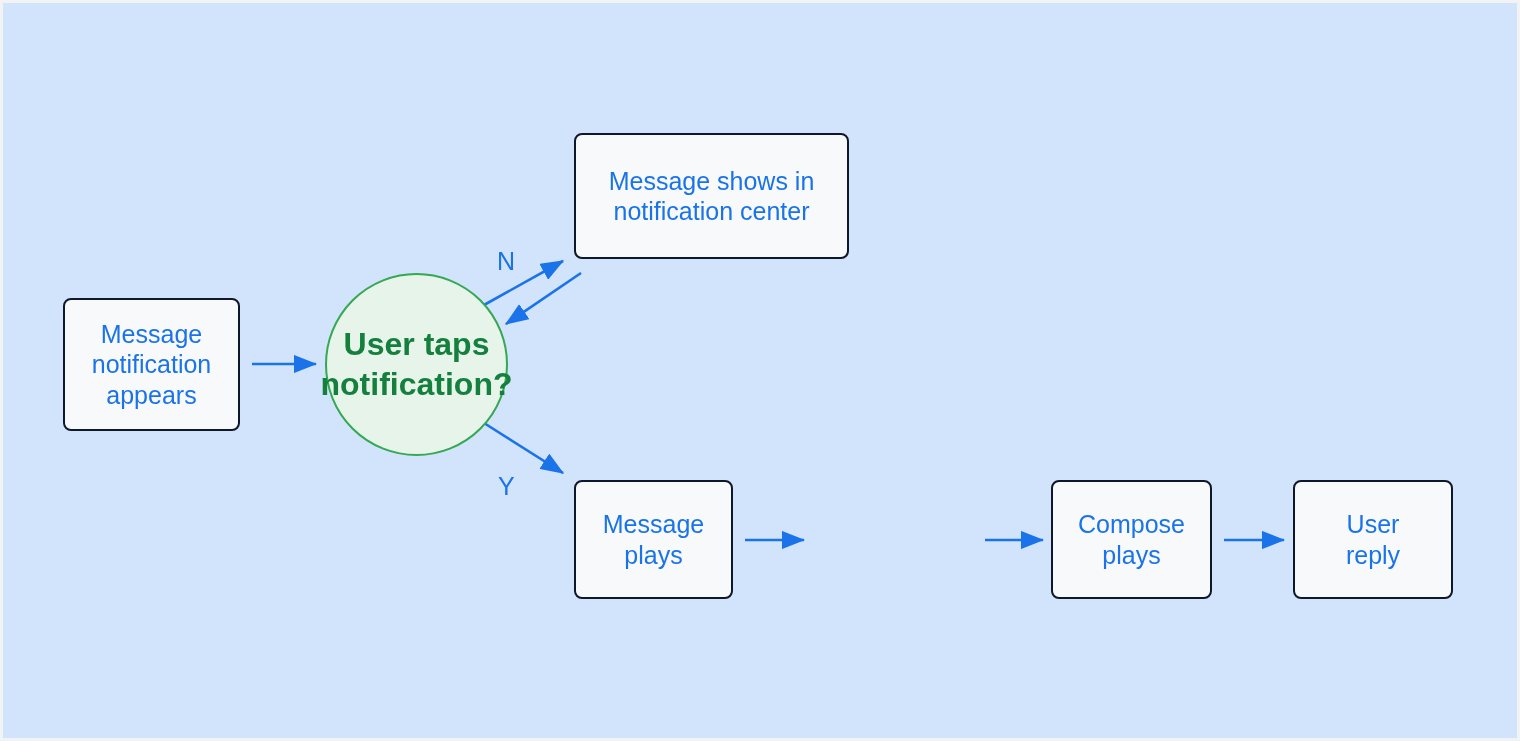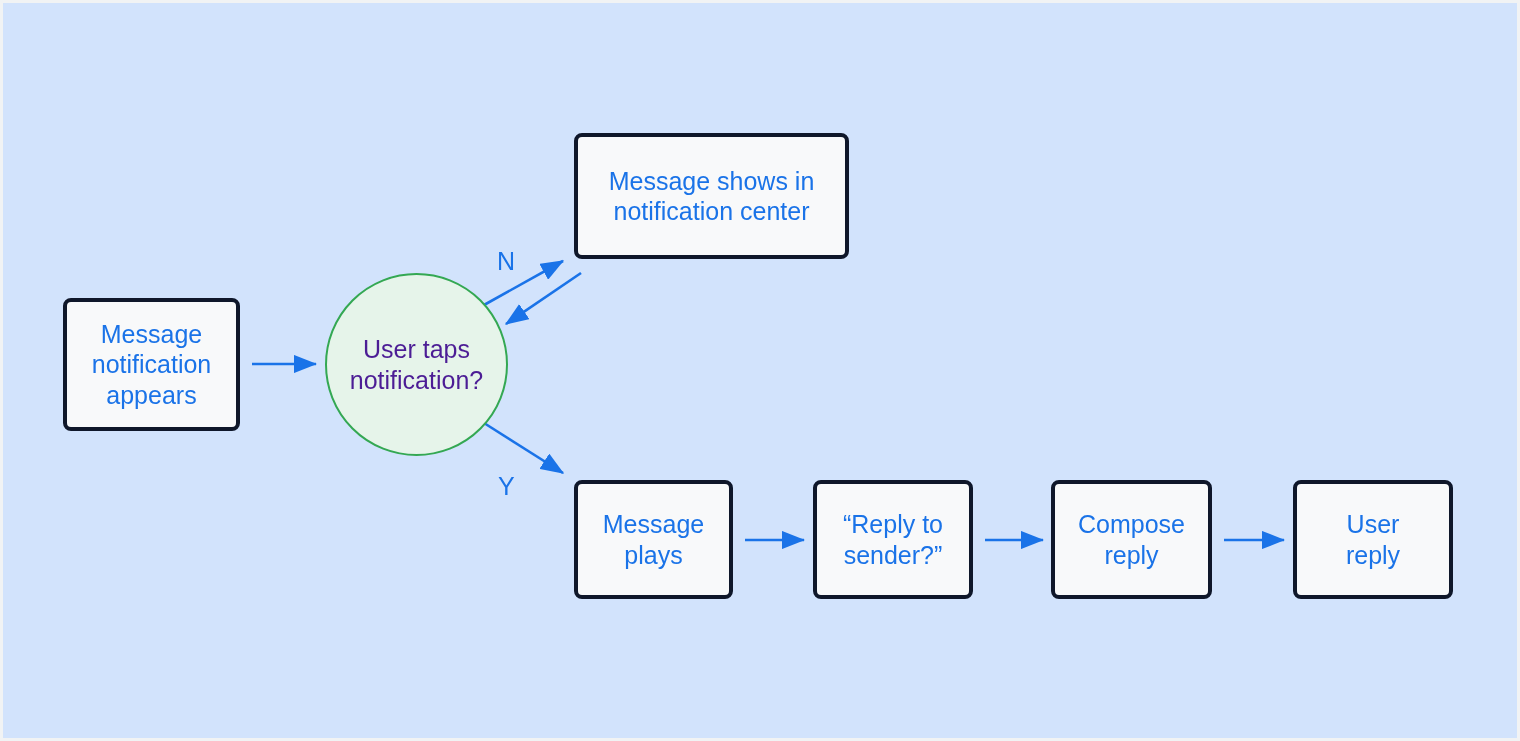--- a/index.html
+++ b/index.html
@@ -29,31 +29,32 @@
     position: absolute;
     box-sizing: border-box;
     display: flex;
     align-items: center;
     justify-content: center;
     text-align: center;
     line-height: 1.22;
   }
   .node-box {
     background: #f8f9fa;
-    border: 4px solid #0f172a;
+    border: 2px solid #0f172a;
     border-radius: 8px;
     color: #1a73e8;
     font-size: 25px;
   }
   .node-circle {
     background: #e6f4ea;
     border: 2px solid #34a853;
     border-radius: 50%;
-    color: #4c1d95;
-    font-size: 25px;
+    color: #15803d;
+    font-size: 32px;
+    font-weight: bold;
   }
   .node-label {
     white-space: pre-line;
     padding: 0 10px;
   }
   .edge-label {
     position: absolute;
     color: #1a73e8;
     font-size: 25px;
     line-height: 1;
@@ -115,28 +116,24 @@
   <div class="node node-box" style="left:571px; top:130px; width:275px; height:126px;">
     <span class="node-label">Message shows in
 notification center</span>
   </div>
 
   <div class="node node-box" style="left:571px; top:477px; width:159px; height:119px;">
     <span class="node-label">Message
 plays</span>
   </div>
 
-  <div class="node node-box" style="left:810px; top:477px; width:160px; height:119px;">
-    <span class="node-label">“Reply to
-sender?”</span>
-  </div>
 
   <div class="node node-box" style="left:1048px; top:477px; width:161px; height:119px;">
     <span class="node-label">Compose
-reply</span>
+plays</span>
   </div>
 
   <div class="node node-box" style="left:1290px; top:477px; width:160px; height:119px;">
     <span class="node-label">User
 reply</span>
   </div>
 
   <div class="edge-label" style="left:494px; top:246px;">N</div>
   <div class="edge-label" style="left:495px; top:471px;">Y</div>
 

